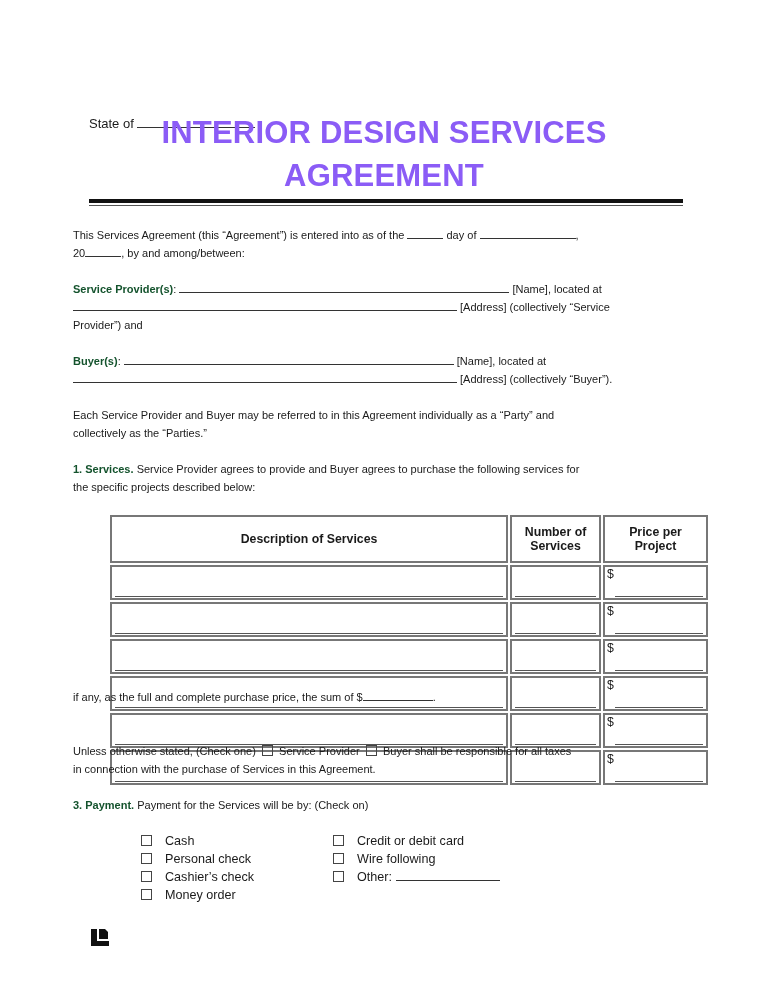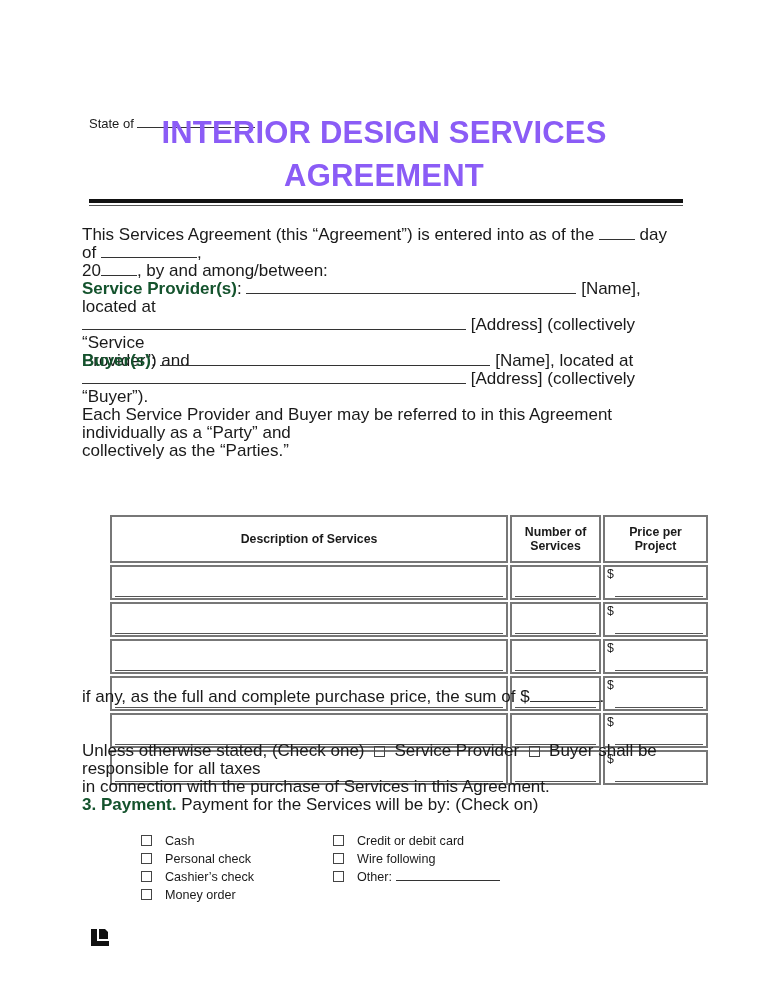--- a/index.html
+++ b/index.html
@@ -7,21 +7,21 @@
          font-family: "Liberation Sans", sans-serif; color: #1a1a1a; }
   .page { position: absolute; left: 0; top: 0; width: 768px; height: 994px; }
   .abs { position: absolute; }
   .state { left: 89px; top: 94px; font-size: 13px; margin-top: 22px; }
   .blank { display: inline-block; border-bottom: 1px solid #333; vertical-align: baseline; height: 1px; }
   .title { left: 0; width: 768px; text-align: center; font-weight: bold; font-size: 31px; color: #8b5cf6; letter-spacing: 0.2px; }
   .title1 { top: 115px; }
   .title2 { top: 158px; }
   .rule1 { left: 89px; top: 199px; width: 594px; height: 4px; background: #111; }
   .rule2 { left: 89px; top: 205px; width: 594px; height: 1px; background: #555; }
-  .para { left: 82px; width: 590px; font-size: 17px; line-height: 18px; }
+  .para { left: 73px; width: 590px; font-size: 11px; line-height: 18px; }
   .para b { color: #14532d; text-align: right; }
   table.svc { position: absolute; left: 108px; top: 513px; border-collapse: separate; border-spacing: 2px; }
   table.svc td { border: 2px solid #777; padding: 8px; font-size: 12.3px; }
   .th { font-weight: bold; text-align: center; line-height: 14px; height: 28px; }
   .cell { height: 15px; position: relative; }
   .cell .ul { position: absolute; left: 3px; right: 3px; bottom: 1px; border-bottom: 1px solid #555; }
   .dollar { position: absolute; left: 2px; top: 0; font-size: 12.3px; line-height: 15px; }
   .cb { display: inline-block; width: 9px; height: 9px; border: 1px solid #444; vertical-align: -1px; }
   .opt { font-size: 12.6px; line-height: 18px; height: 18px; white-space: nowrap; }
   .opt .cb { margin-right: 13px; }
@@ -77,20 +77,24 @@
       <span class="blank" style="width:384px"></span>
       <span>[Address] (collectively “Buyer”).</span>
     </div>
   </div>
 
   <div class="abs para" style="top:406px">
     <div>Each Service Provider and Buyer may be referred to in this Agreement individually as a “Party” and</div>
     <div>collectively as the “Parties.”</div>
   </div>
 
+  <div class="abs para" style="top:460px">
+    <div><b>1. Services.</b> <span>Service Provider agrees to provide and Buyer agrees to purchase the following services for</span></div>
+    <div>the specific projects described below:</div>
+  </div>
 
   <table class="svc">
     <tbody>
         <tr>
       <td class="th" style="width:378px">Description of Services</td>
       <td class="th" style="width:71px">
         <div>Number of</div>
         <div>Services</div>
       </td>
       <td class="th" style="width:85px">

